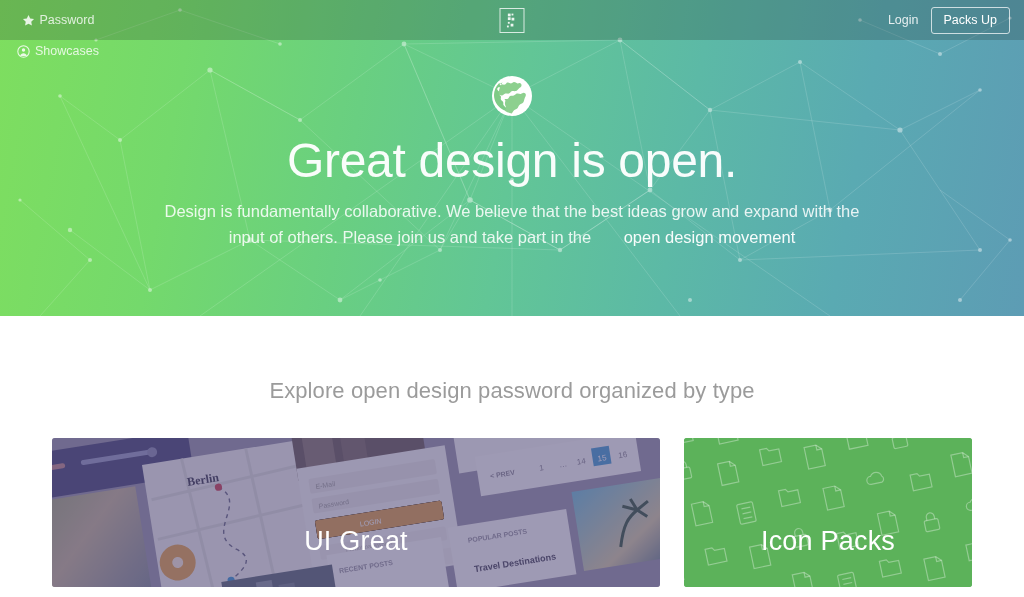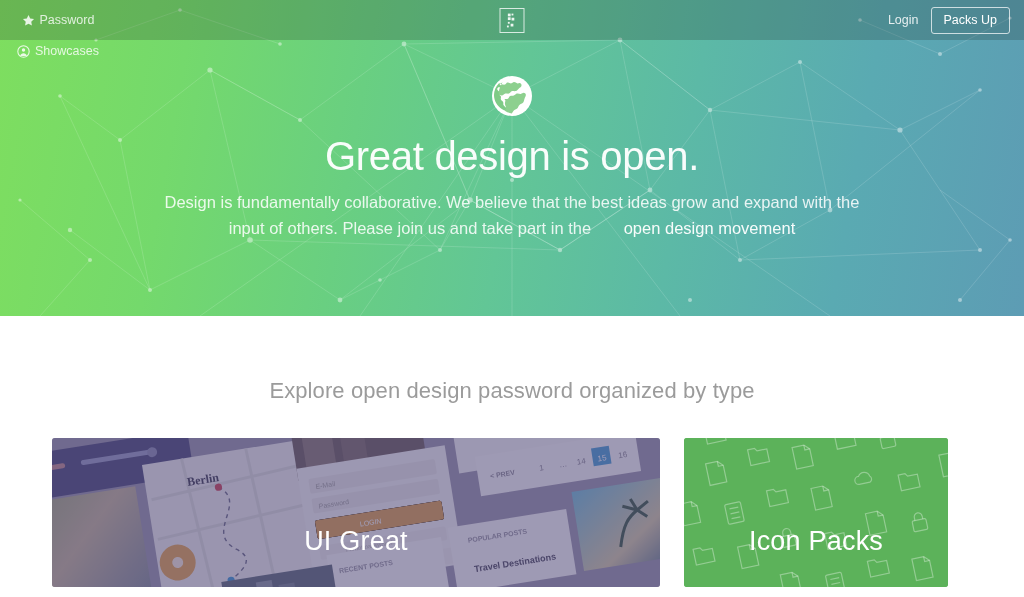--- a/index.html
+++ b/index.html
@@ -108,21 +108,21 @@
     text-align:center;
     padding-top:72px;
   }
   .globe-mark {
     width:48px; height:48px;
     margin:0 auto 14px;
   }
   .globe-mark svg { display:block; width:48px; height:48px; }
 
   .hero-title {
-    font-size:40px;
+    font-size:48px;
     font-weight:300;
     color:rgba(255,255,255,0.96);
     letter-spacing:-0.3px;
     line-height:1.12;
   }
   .hero-sub {
     margin:10px auto 0;
     width:730px;
     font-size:16.5px;
     font-weight:300;
@@ -155,21 +155,21 @@
     gap:24px;
   }
   .card {
     position:relative;
     height:149px;
     border-radius:3px;
     overflow:hidden;
     cursor:pointer;
   }
   .card.wide  { width:608px; }
-  .card.small { width:264px; }
+  .card.small { width:288px; }
 
   .card-label {
     position:absolute;
     left:0; right:0;
     top:88px;
     text-align:center;
     font-size:27px;
     font-weight:300;
     color:#ffffff;
     letter-spacing:0.2px;

